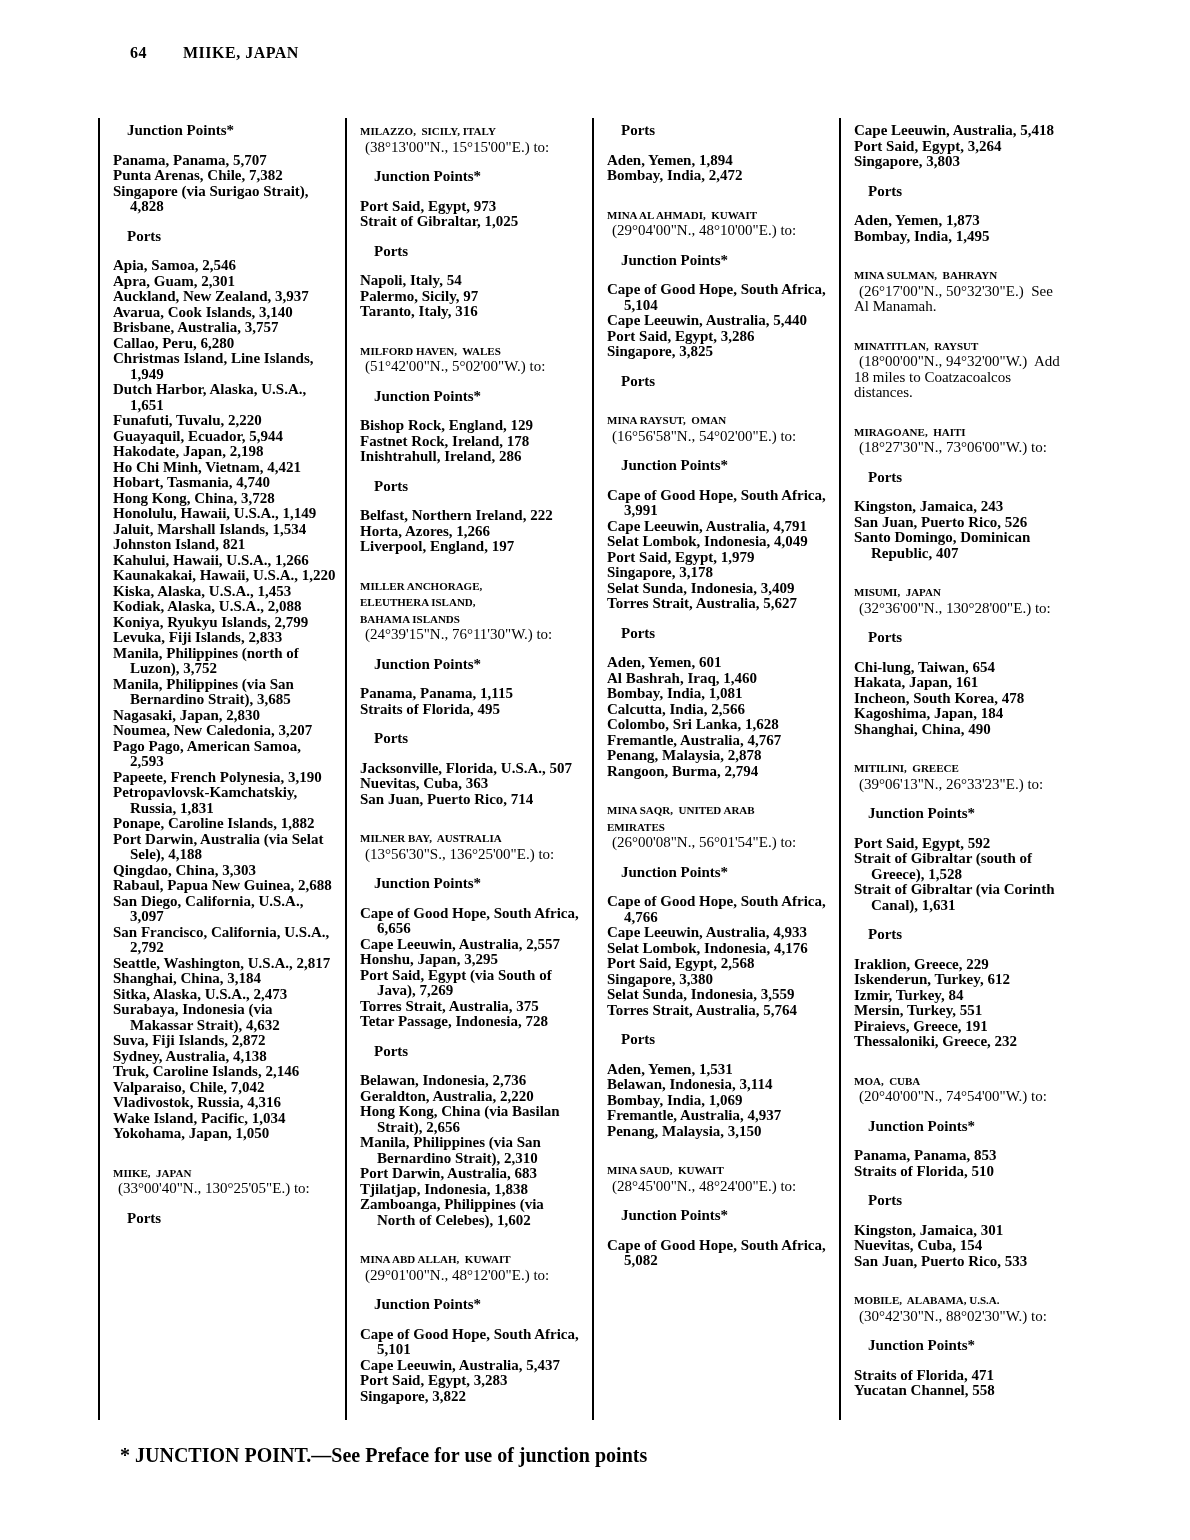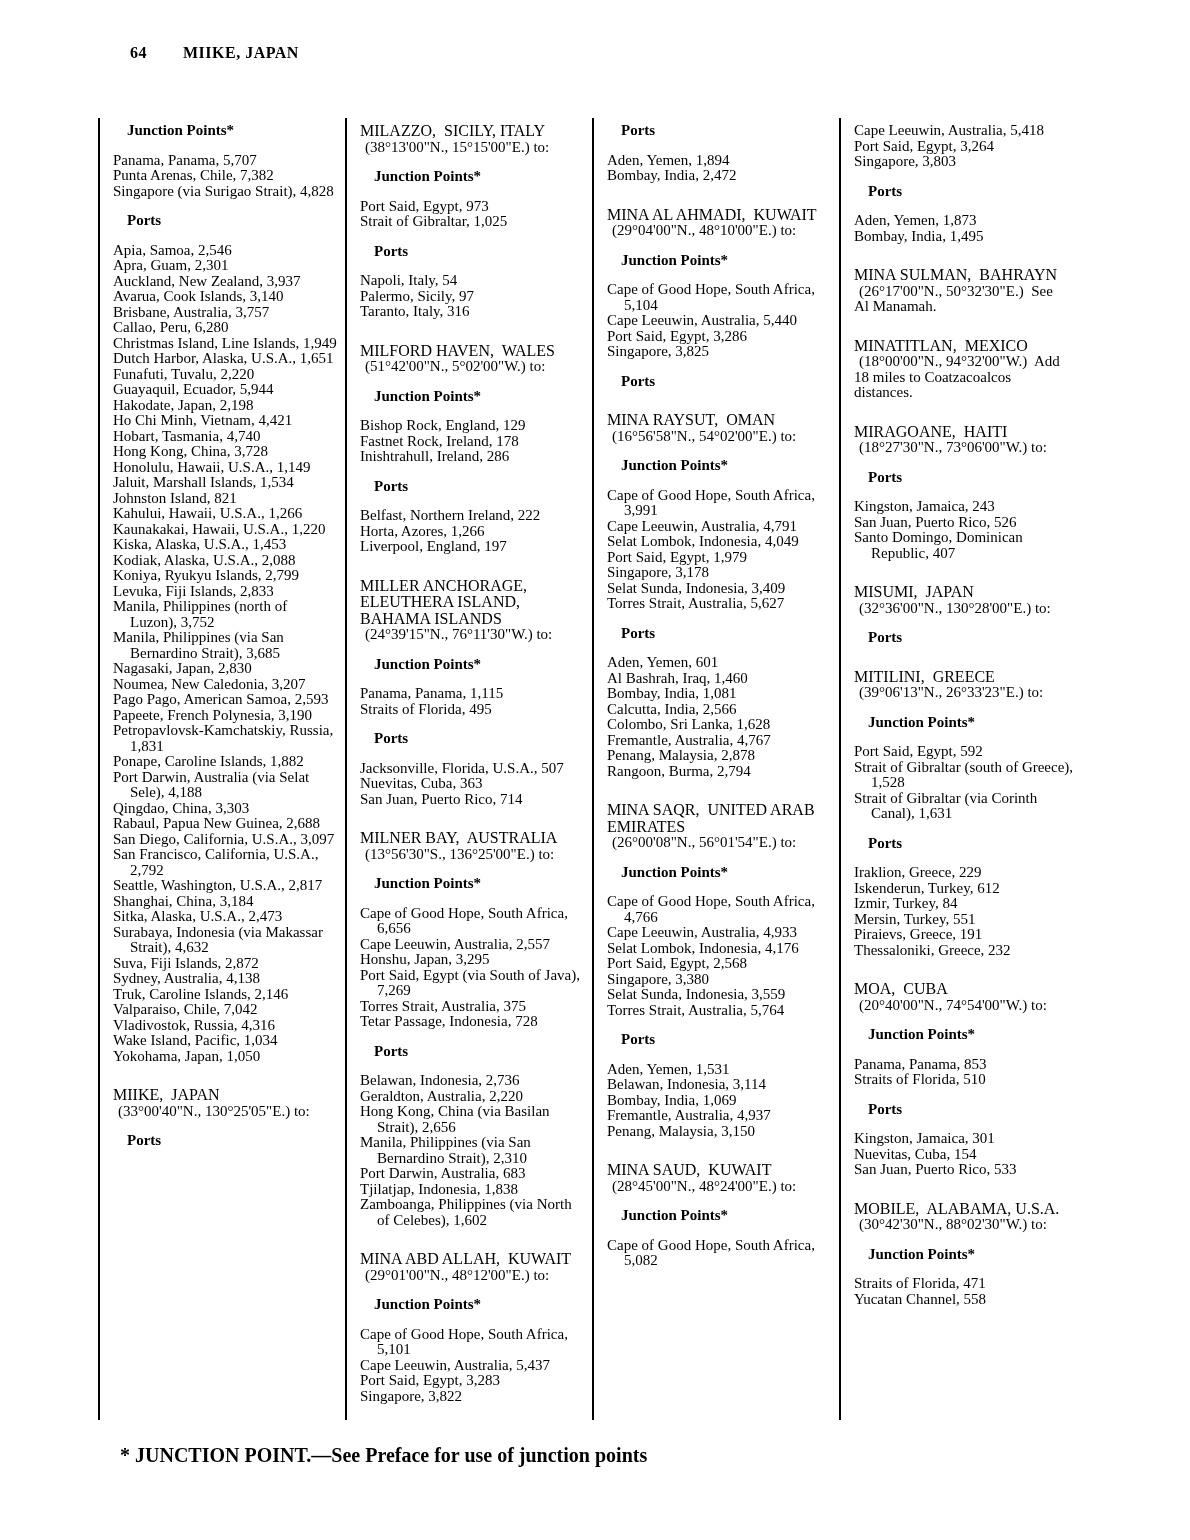--- a/index.html
+++ b/index.html
@@ -21,32 +21,32 @@
     display: flex; align-items: stretch;
   }
   .col {
     width: 247px; height: 1302px;
     border-left: 2px solid #000;
     box-sizing: border-box;
     padding: 5px 8px 0 13px;
     font-size: 15px; line-height: 15.5px;
     overflow: hidden;
   }
-  .entries { margin: 0; }
+  .entries { margin: 0; font-weight: bold; }
   .entry {
     padding-left: 17px; text-indent: -17px;
     white-space: normal;
   }
   .subhead {
     font-weight: bold;
     margin: 14px 0 14px 14px;
   }
   .heading {
-    font-weight: normal;
-    font-size: 16px; line-height: 16.5px;
+    font-weight: bold;
+    font-size: 11px; line-height: 16.5px;
     margin-top: 23px;
     white-space: pre-wrap;
   }
   .coords { padding-left: 5px; white-space: pre-wrap; }
   .note { white-space: pre-wrap; }
   .col > :first-child { margin-top: 0; }
   .footnote {
     position: absolute; top: 1444px; left: 120px;
     font-weight: bold; font-size: 20px;
     white-space: pre;
@@ -269,35 +269,42 @@
           <div class="entry">Singapore, 3,803</div>
         </div>
         <div class="subhead">Ports</div>
         <div class="entries">
           <div class="entry">Aden, Yemen, 1,873</div>
           <div class="entry">Bombay, India, 1,495</div>
         </div>
         <div class="heading">MINA SULMAN,  BAHRAYN</div>
         <div class="coords">(26°17'00"N., 50°32'30"E.)  See</div>
         <div class="note">Al Manamah.</div>
-        <div class="heading">MINATITLAN,  MEXICO</div>
+        <div class="heading">MINATITLAN,  RAYSUT</div>
         <div class="coords">(18°00'00"N., 94°32'00"W.)  Add</div>
         <div class="note">18 miles to Coatzacoalcos
 distances.</div>
         <div class="heading">MIRAGOANE,  HAITI</div>
         <div class="coords">(18°27'30"N., 73°06'00"W.) to:</div>
         <div class="subhead">Ports</div>
         <div class="entries">
           <div class="entry">Kingston, Jamaica, 243</div>
           <div class="entry">San Juan, Puerto Rico, 526</div>
           <div class="entry">Santo Domingo, Dominican Republic, 407</div>
         </div>
         <div class="heading">MISUMI,  JAPAN</div>
         <div class="coords">(32°36'00"N., 130°28'00"E.) to:</div>
         <div class="subhead">Ports</div>
+        <div class="entries">
+          <div class="entry">Chi-lung, Taiwan, 654</div>
+          <div class="entry">Hakata, Japan, 161</div>
+          <div class="entry">Incheon, South Korea, 478</div>
+          <div class="entry">Kagoshima, Japan, 184</div>
+          <div class="entry">Shanghai, China, 490</div>
+        </div>
         <div class="heading">MITILINI,  GREECE</div>
         <div class="coords">(39°06'13"N., 26°33'23"E.) to:</div>
         <div class="subhead">Junction Points*</div>
         <div class="entries">
           <div class="entry">Port Said, Egypt, 592</div>
           <div class="entry">Strait of Gibraltar (south of Greece), 1,528</div>
           <div class="entry">Strait of Gibraltar (via Corinth Canal), 1,631</div>
         </div>
         <div class="subhead">Ports</div>
         <div class="entries">

